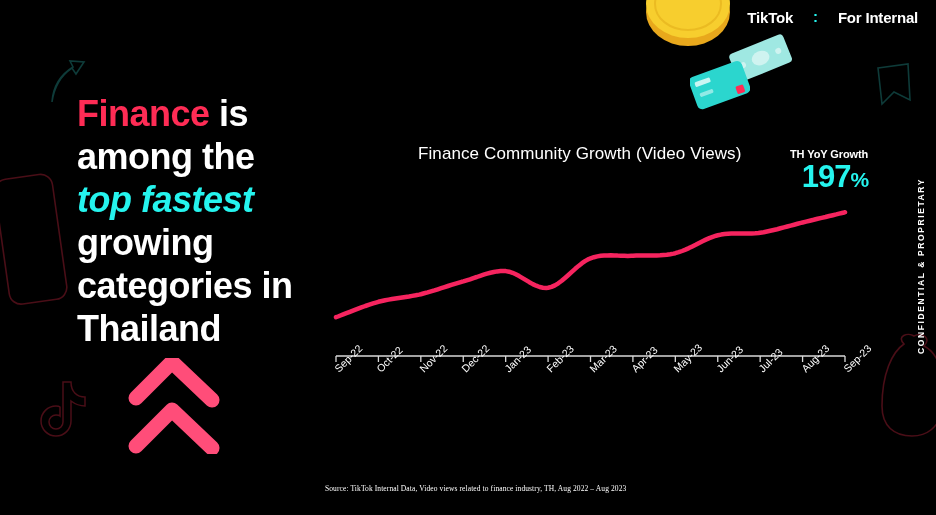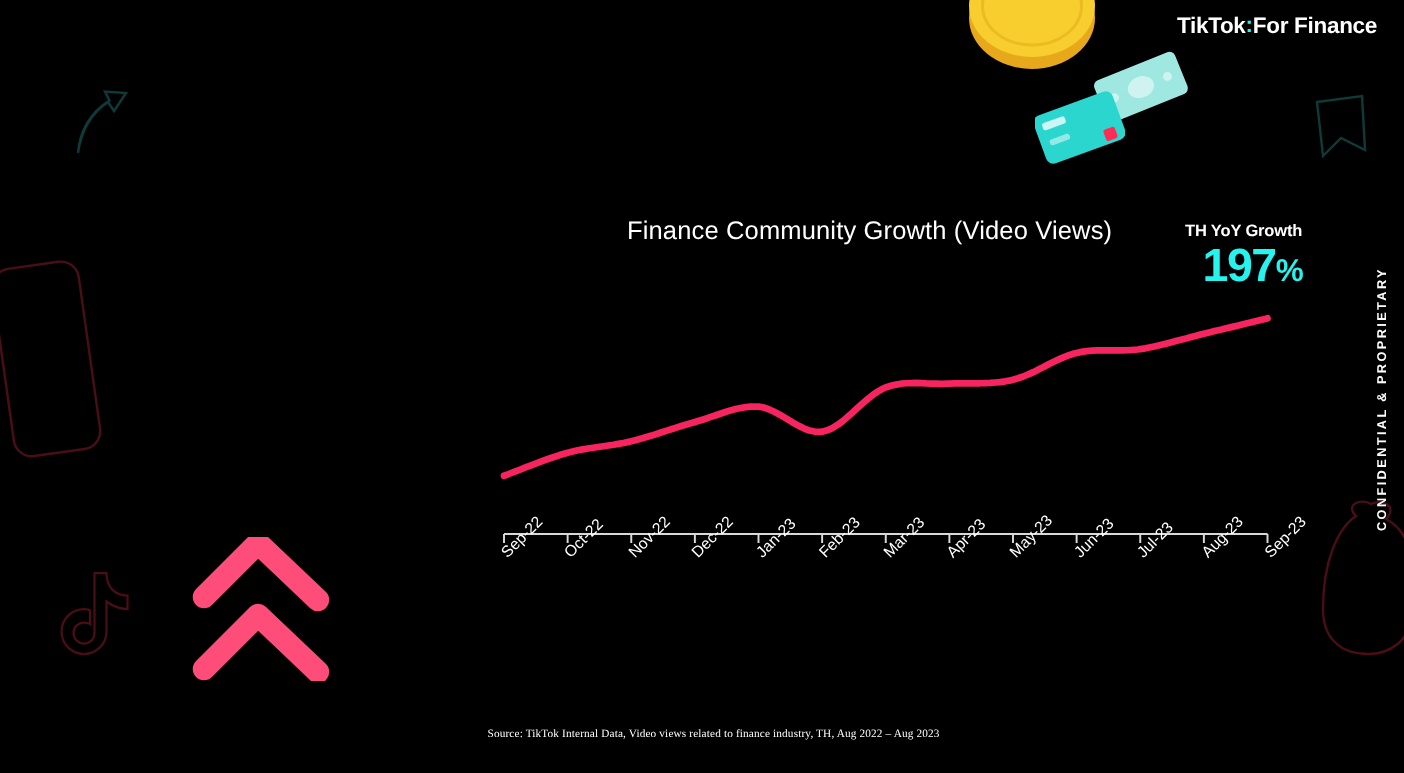--- a/index.html
+++ b/index.html
@@ -13,21 +13,21 @@
   #deco-phone-outline{left:-6px;top:170px;width:78px;height:140px;}
   #deco-tiktok-note-outline{left:38px;top:378px;width:56px;height:62px;}
   #deco-bookmark-outline{left:872px;top:60px;width:42px;height:48px;}
   #deco-moneybag-outline{left:878px;top:330px;width:70px;height:110px;}
   #deco-chevrons{left:128px;top:358px;width:92px;height:96px;}
   #deco-coin{left:640px;top:-46px;width:96px;height:96px;}
   #deco-banknote{left:728px;top:33px;width:66px;height:52px;}
   #deco-card{left:690px;top:60px;width:60px;height:52px;}
 
   
-  #brand-logo{position:absolute;right:18px;top:9px;display:flex;align-items:center;gap:0;
+  #brand-logo{position:absolute;right:18px;top:9px;display:flex;align-items:center;gap:20px;
        font-weight:bold;font-size:15px;letter-spacing:-.2px;}
   #brand-logo .tk{color:#fff;}
   #brand-logo .sep{color:#25F4EE;font-size:15px;line-height:1;transform:translateY(-1px);}
   #brand-logo .fb{color:#fff;font-weight:bold;}
 
   
   #headline{position:absolute;left:77px;top:92px;width:300px;
        font-size:36px;line-height:43px;font-weight:bold;letter-spacing:-.5px;color:#fff;}
   #headline .pink{color:#FE2C55;}
   #headline .cyan{color:#25F4EE;font-style:italic;}
@@ -100,23 +100,33 @@
       <rect x="2" y="8" width="56" height="34" rx="5" fill="#2BD6CE"></rect>
       <rect x="7" y="14" width="16" height="5" rx="1.5" fill="#E6FBF9" opacity=".85"></rect>
       <rect x="8" y="26" width="14" height="4" rx="1.5" fill="#E6FBF9" opacity=".55"></rect>
       <rect x="44" y="32" width="8" height="8" rx="1.5" fill="#FE2C55"></rect>
     </g>
   </svg>
 
   <div id="brand-logo">
     <span class="tk">TikTok</span>
     <span class="sep">:</span>
-    <span class="fb">For Finance</span>
+    <span class="fb">For Internal</span>
   </div>
 
+  <div id="headline">
+    <div>
+      <span class="pink">Finance</span><span> is</span>
+    </div>
+    <div>among the</div>
+    <div class="cyan">top fastest</div>
+    <div>growing</div>
+    <div>categories in</div>
+    <div>Thailand</div>
+  </div>
 
   <div id="chart-title">Finance Community Growth (Video Views)</div>
 
   <div id="yoy-block">
     <div id="yoy-label">TH YoY Growth</div>
     <div id="yoy-value"><span>197</span><span class="pct">%</span></div>
   </div>
 
   <div id="chart-area">
     <svg id="chart-svg" width="545" height="200" viewBox="0 0 545 200">

